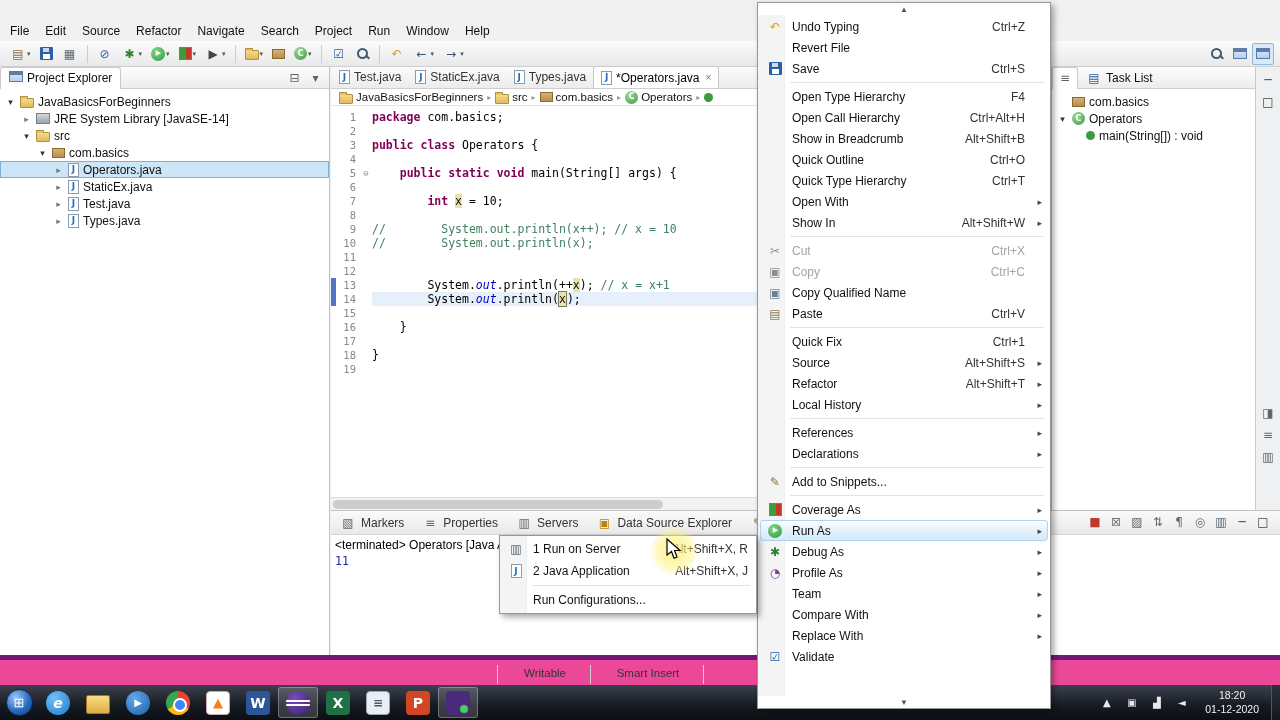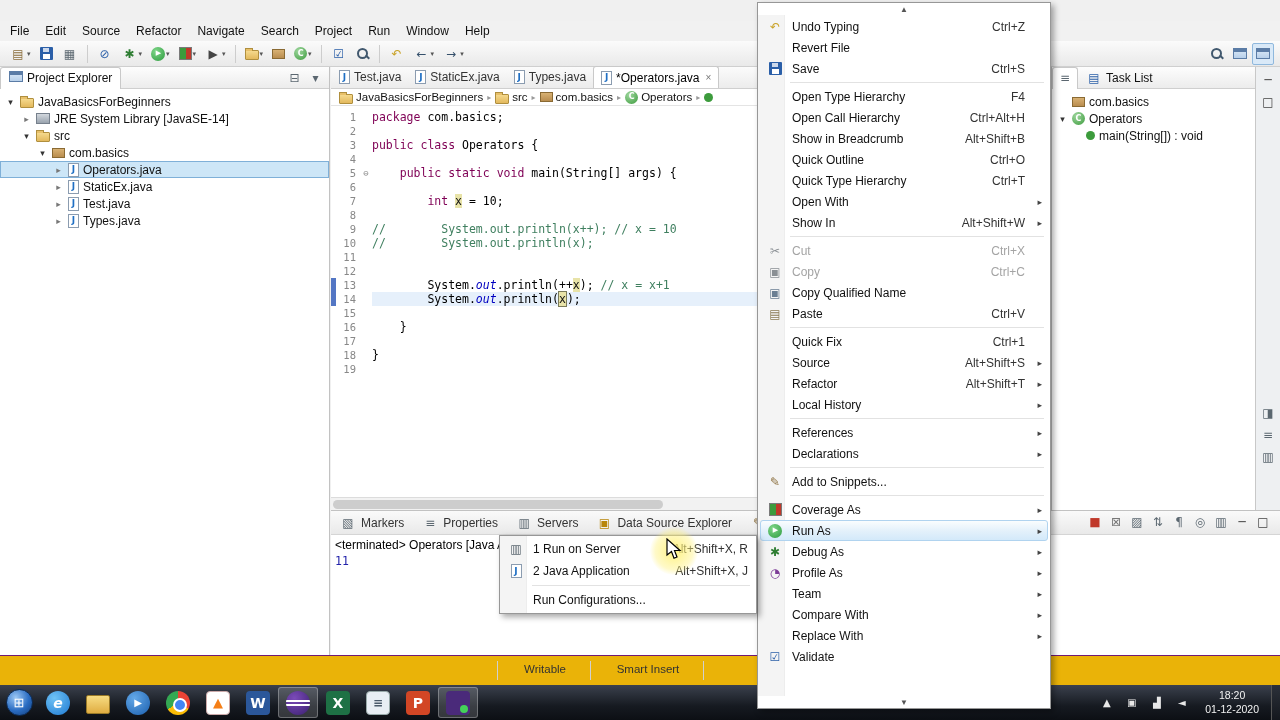--- a/index.html
+++ b/index.html
@@ -62,21 +62,21 @@
   .bc-item{display:flex;align-items:center;gap:3px;padding:0 2px}
   .bc-sep{color:#999;font-size:8px}
   .code{position:relative;height:390px;overflow:hidden;font-family:"DejaVu Sans Mono",monospace;font-size:11.5px;padding-top:4px}
   .cl{display:flex;height:14px;line-height:14px}
   .cl-mark{width:5px;flex:none}
   .cl-mark.chg{background:#5376c4}
   .cl-num{width:24px;flex:none;text-align:right;padding-right:4px;color:#888;font-size:10.5px}
   .cl-fold{width:12px;flex:none;color:#888;font-size:9px;text-align:center}
   .cl-text{flex:1;white-space:pre}
   .cl-text.curline{background:#e6f0fb}
-  .tok-kw{color:#7f0055;font-weight:normal}
+  .tok-kw{color:#7f0055;font-weight:bold}
   .tok-pl{color:#000}
   .tok-cm{color:#3f7f5f}
   .tok-fld{color:#0000c0;font-style:italic}
   .tok-occ{background:#e8e3a8}
   .tok-occbox{background:#e8e3a8;outline:1px solid #7a7a5a}
   .caret{display:inline-block;width:1px;height:12px;background:#000;vertical-align:-2px}
   .hscroll{position:absolute;left:0;right:14px;bottom:0;height:13px;background:#f2f2f2;border-top:1px solid #dcdcdc}
   .hthumb{position:absolute;left:2px;top:2px;width:330px;height:9px;background:#cdcdcd;border-radius:5px}
 
   .rightpanel{position:absolute;top:67px;left:1051px;width:204px;height:443px;background:#fff;border-left:1px solid #c2c2c2}
@@ -87,21 +87,21 @@
   .bottompanel{position:absolute;top:510px;left:331px;width:949px;height:145px;background:#fff;border-top:1px solid #c2c2c2}
   .btabs-row{height:24px;background:linear-gradient(#fafafa,#e9e9e9);border-bottom:1px solid #d5d5d5;display:flex;align-items:flex-end}
   .btabs{display:flex;align-items:flex-end;height:24px}
   .btab{height:23px;display:flex;align-items:center;gap:5px;padding:0 9px;color:#333;white-space:nowrap}
   .ctoolbar{margin-left:auto;display:flex;align-items:center;gap:3px;padding-right:8px;height:24px}
   .ctb-btn{width:18px;height:18px;display:flex;align-items:center;justify-content:center;border-radius:2px}
   .console{padding:3px 4px;background:#fff}
   .console-title{font-size:12px;color:#000}
   .console-out{font-family:"DejaVu Sans Mono",monospace;font-size:11.5px;color:#2222aa;margin-top:2px}
 
-  .statusbar{position:absolute;top:655px;left:0;right:0;height:30px;background:#eab308;border-top:1px solid #701a75;font-size:11.5px;color:#333}
+  .statusbar{position:absolute;top:655px;left:0;right:0;height:30px;background:#ec4899;border-top:5px solid #701a75;font-size:11.5px;color:#333}
   .sb-cell{position:absolute;top:7px;display:inline-block;text-align:center}
   .sb-div{position:absolute;top:5px;width:1px;height:19px;background:#d0d0d0}
 
   
   .taskbar{position:absolute;top:685px;left:0;right:0;height:35px;background:linear-gradient(#3b414d,#161a21 60%,#0c0f14);display:flex;align-items:center;color:#eee}
   .start{width:38px;height:35px;display:flex;align-items:center;justify-content:center}
   .start-orb{width:27px;height:27px;border-radius:50%;background:radial-gradient(circle at 35% 30%,#9cc8f5,#2a6cc2 55%,#133c77);border:1px solid #0c2b55;color:#fff;font-size:13px;display:flex;align-items:center;justify-content:center}
   .tk-apps{display:flex;align-items:center;height:35px}
   .tk-btn{width:40px;height:31px;margin:0 0;display:flex;align-items:center;justify-content:center;border-radius:3px;border:1px solid transparent}
   .tk-btn.tk-active{background:rgba(255,255,255,.16);border-color:rgba(255,255,255,.28)}

